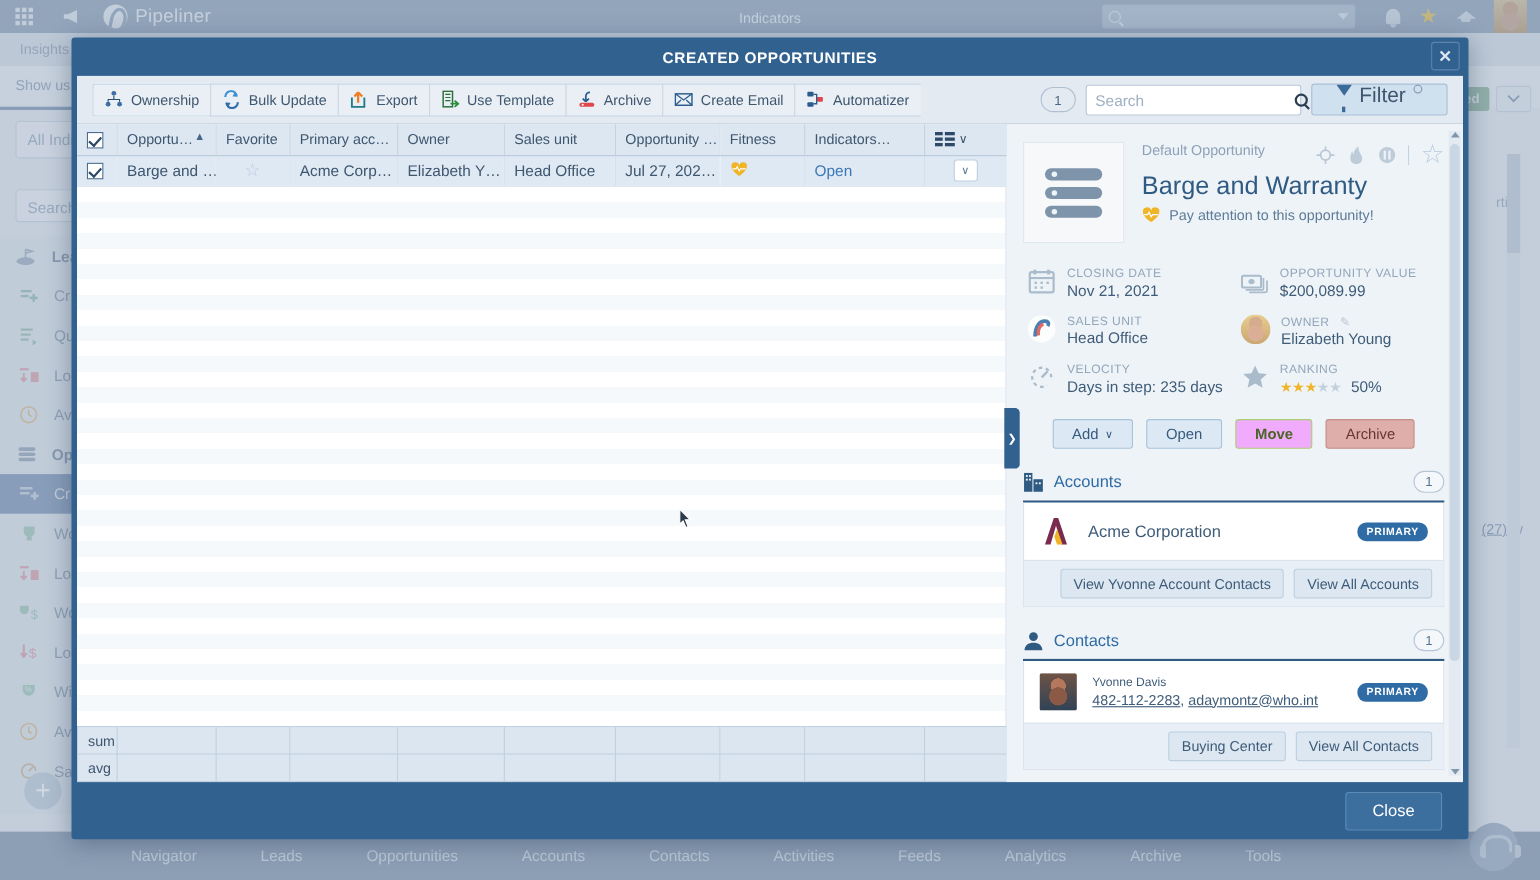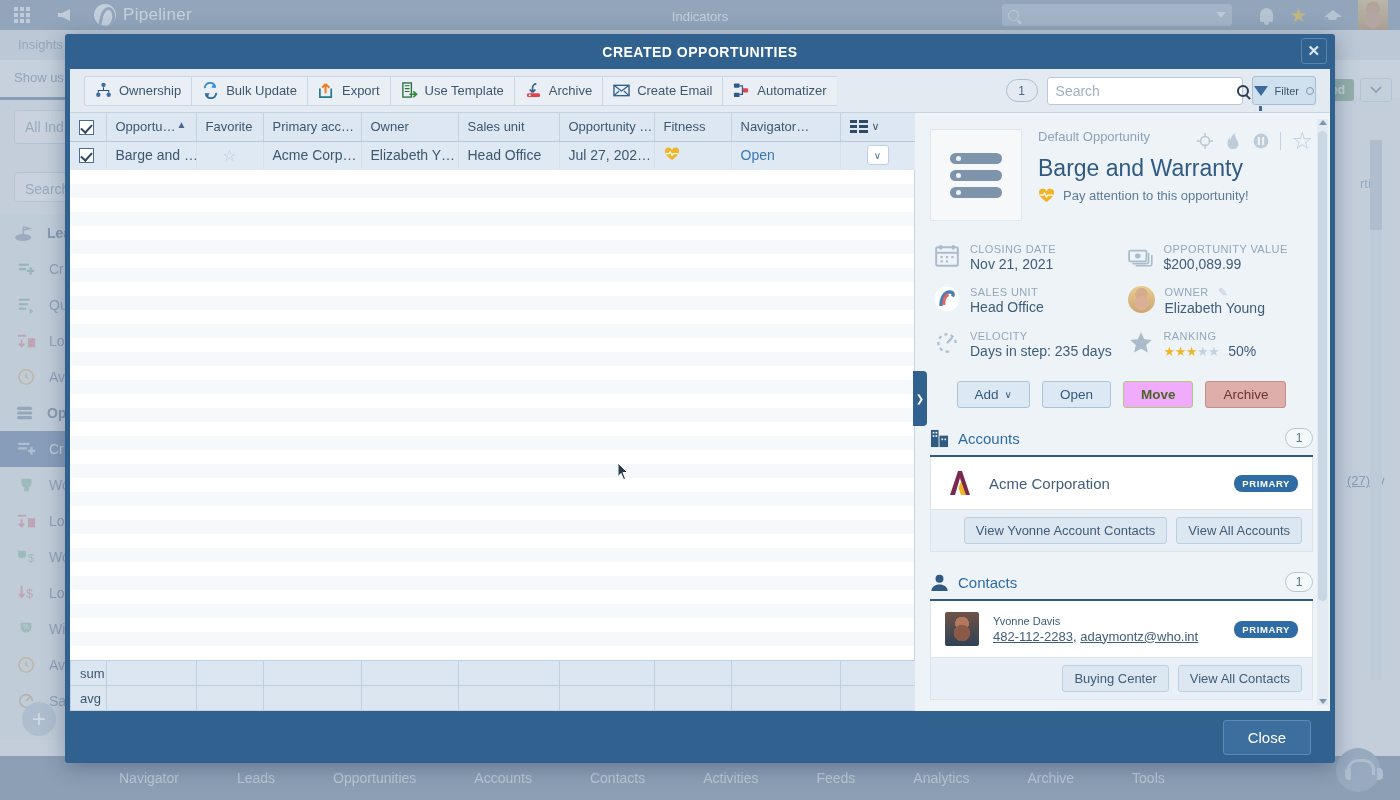--- a/index.html
+++ b/index.html
@@ -138,22 +138,22 @@
   }
   .search-box {
     width: 196px; height: 28px; border: 1px solid #b9c9da; border-radius: 3px; background: #fff;
     display: flex; align-items: center; padding: 0 8px;
   }
   .search-box input { border: none; outline: none; flex: 1; font-size: 14px; color: #6f849a; font-family: inherit; }
   .search-box input::placeholder { color: #9fb0c3; }
   .mag2 { width: 12px; height: 12px; border: 2px solid #2b3d50; border-radius: 50%; position: relative; flex: none; }
   .mag2:after { content:""; position:absolute; right:-4px; bottom:-3px; width:6px; height:2px; background:#2b3d50; transform: rotate(45deg); }
   .filter-btn {
-    display: flex; align-items: center; gap: 7px; height: 29px; padding: 0 1px;
-    background: #cfe0ef; border: 1px solid #a8c0d6; border-radius: 3px; font-size: 11px; color: #3f566f;
+    display: flex; gap: 7px; height: 29px; padding: 0 22px;
+    background: #cfe0ef; border: 1px solid #a8c0d6; border-radius: 3px; font-size: 19px; color: #3f566f;
   }
   .funnel { width: 0;height:0; border-left: 7px solid transparent; border-right: 7px solid transparent; border-top: 10px solid #3c6b99; position: relative; }
   .funnel:after { content:""; position:absolute; left:-1.5px; top:10px; width:3px; height:5px; background:#3c6b99; }
   .filter-dot { width: 8px; height: 8px; border: 1px solid #7f9ab5; border-radius: 50%; }
 
   
   .split { flex: 1; display: flex; overflow: hidden; position: relative; }
   .grid-pane { width: 845px; display: flex; flex-direction: column; border-right: 1px solid #c7d4e1; }
   .tbl { width: 100%; border-collapse: collapse; table-layout: fixed; }
   .tbl th {
@@ -565,21 +565,21 @@
                 <th>
                   <span>Opportu…</span>
                   <span class="sort-caret">▲</span>
                 </th>
                 <th>Favorite</th>
                 <th>Primary acc…</th>
                 <th>Owner</th>
                 <th>Sales unit</th>
                 <th>Opportunity …</th>
                 <th>Fitness</th>
-                <th>Navigator…</th>
+                <th>Indicators…</th>
                 <th>
                   <div class="colcfg">
                     <div class="colcfg-bars">
                         <i></i>
                         <i></i>
                         <i></i>
                         <i></i>
                         <i></i>
                         <i></i>
                       </div>

